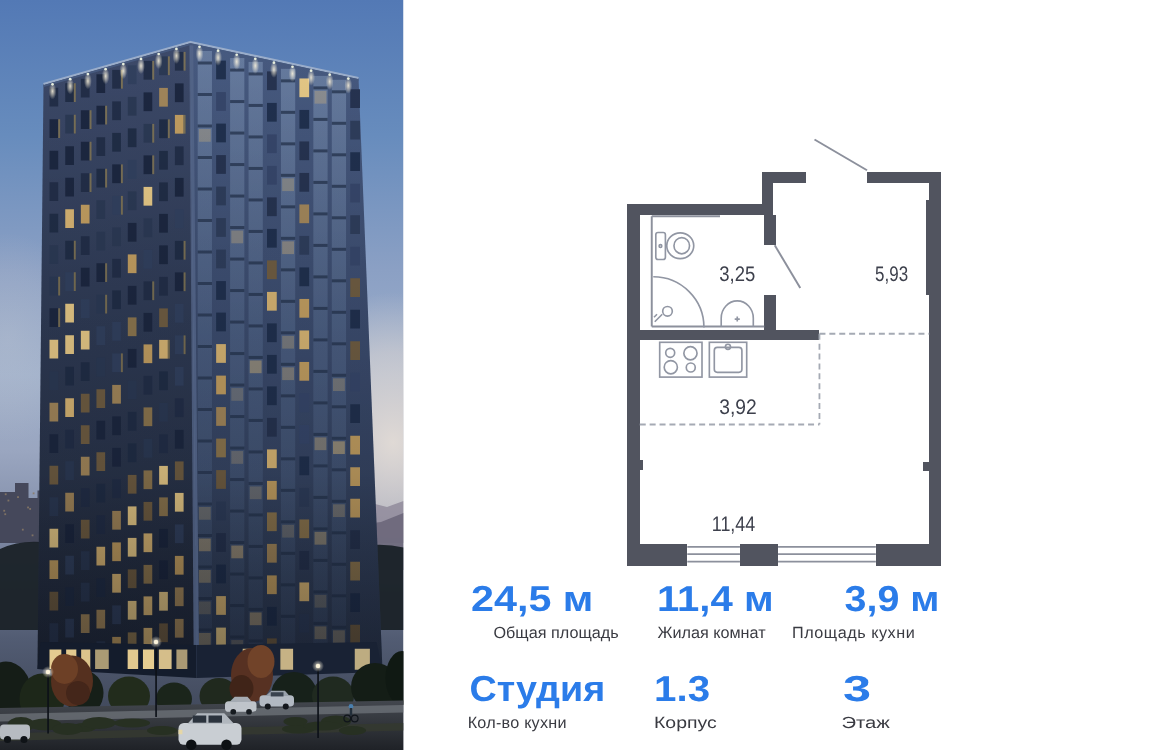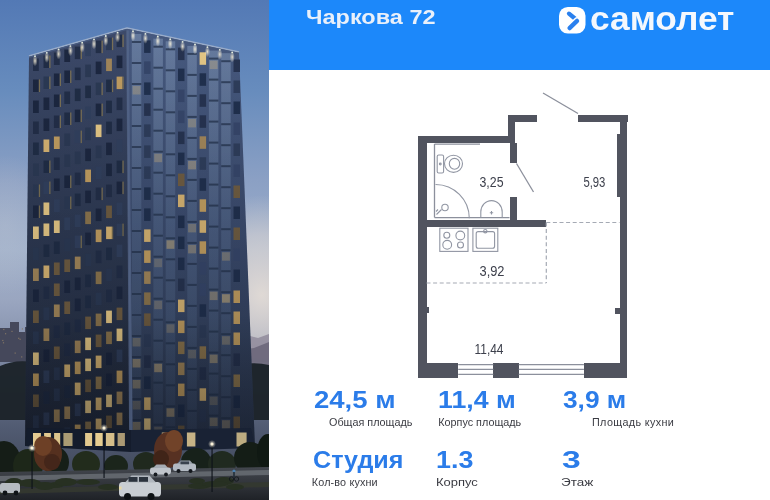--- a/index.html
+++ b/index.html
@@ -637,30 +637,20 @@
 <rect x="119" y="486.5" width="2.6" height="3" fill="#e6d7a6"></rect>
 </g>
 <rect x="0" y="483" width="20" height="10" rx="2.5" fill="#b6bbc1"></rect>
 <circle cx="5" cy="493" r="2.4" fill="#0f1317"></circle>
 <circle cx="16" cy="493" r="2.4" fill="#0f1317"></circle>
 <circle cx="234" cy="471" r="1.6" fill="#4a7fae"></circle>
         <rect x="233.2" y="472" width="1.6" height="5" fill="#222e3a"></rect>
         <circle cx="231.5" cy="479" r="2.2" fill="none" stroke="#10151b" stroke-width="0.8"></circle>
         <circle cx="236.5" cy="479" r="2.2" fill="none" stroke="#10151b" stroke-width="0.8"></circle>
       </svg></div>
-  <div id="header">
-    <div id="title">Чаркова 72</div>
-    <svg id="logo" viewBox="0 0 26.5 26.5">
-      <rect x="0" y="0" width="26.5" height="26.5" rx="8.8" fill="#fff"></rect>
-      <line x1="10.0" y1="6.7" x2="18.0" y2="13.25" stroke="#2a80ee" stroke-width="4.3" stroke-linecap="round"></line>
-      <line x1="18.05" y1="13.9" x2="10.55" y2="21.1" stroke="#ffffff" stroke-width="7.3" stroke-linecap="round"></line>
-      <line x1="18.05" y1="13.9" x2="10.55" y2="21.1" stroke="#2a80ee" stroke-width="4.3" stroke-linecap="round"></line>
-    </svg>
-    <div id="lgtxt">самолет</div>
-  </div>
   <svg style="position:absolute;left:410px;top:80px" width="235" height="310" viewBox="410 80 235 310">
 <g fill="#51545f" shape-rendering="crispEdges">
 <rect x="508" y="114.6" width="29" height="7.4"></rect>
 <rect x="578" y="114.6" width="49.5" height="7.4"></rect>
 <rect x="619.5" y="114.6" width="7.5" height="262.9"></rect>
 <rect x="617" y="133.6" width="2.5" height="63"></rect>
 <rect x="615.3" y="307.7" width="4.2" height="6.6"></rect>
 <rect x="508" y="122" width="7.4" height="21.4"></rect>
 <rect x="418" y="135.8" width="97.4" height="7.6"></rect>
 <rect x="418" y="135.8" width="8.5" height="241.7"></rect>
@@ -708,21 +698,21 @@
 <g fill="#3d404c" font-family="'Liberation Sans',sans-serif" font-size="14px" text-anchor="middle">
 <text x="491.5" y="187.4" textLength="24" lengthAdjust="spacingAndGlyphs">3,25</text>
 <text x="594.4" y="187.4" textLength="22" lengthAdjust="spacingAndGlyphs">5,93</text>
 <text x="492" y="276.3" textLength="25" lengthAdjust="spacingAndGlyphs">3,92</text>
 <text x="489" y="353.9" textLength="29" lengthAdjust="spacingAndGlyphs">11,44</text>
 </g>
 </svg>
   <div class="num" style="left:314px;top:385.9px;transform:scaleX(1.147)">24,5 м</div>
   <div class="lbl" style="left:329px;top:415.6px;letter-spacing:0px">Общая площадь</div>
   <div class="num" style="left:437.8px;top:385.9px;transform:scaleX(1.113)">11,4 м</div>
-  <div class="lbl" style="left:438.3px;top:415.6px;letter-spacing:0px">Корпус площадь</div>
+  <div class="lbl" style="left:438.3px;top:415.6px;letter-spacing:0px">Жилая комнат</div>
   <div class="num" style="left:563px;top:385.9px;transform:scaleX(1.095)">3,9 м</div>
-  <div class="lbl" style="left:592px;top:415.6px;letter-spacing:0.35px">Площадь кухни</div>
+  <div class="lbl" style="left:528px;top:415.6px;letter-spacing:0.35px">Площадь кухни</div>
   <div class="num" style="left:313px;top:445.8px;transform:scaleX(1.046)">Студия</div>
   <div class="lbl" style="left:311.8px;top:475.6px;letter-spacing:0.15px">Кол-во кухни</div>
   <div class="num" style="left:436px;top:445.8px;transform:scaleX(1.12)">1.3</div>
   <div class="lbl" style="left:436.3px;top:475.6px;transform:scaleX(1.2);transform-origin:0 0">Корпус</div>
   <div class="num" style="left:561.5px;top:445.8px;transform:scaleX(1.4)">3</div>
   <div class="lbl" style="left:561.3px;top:475.6px;transform:scaleX(1.25);transform-origin:0 0">Этаж</div>
 </div>
 </body></html>

